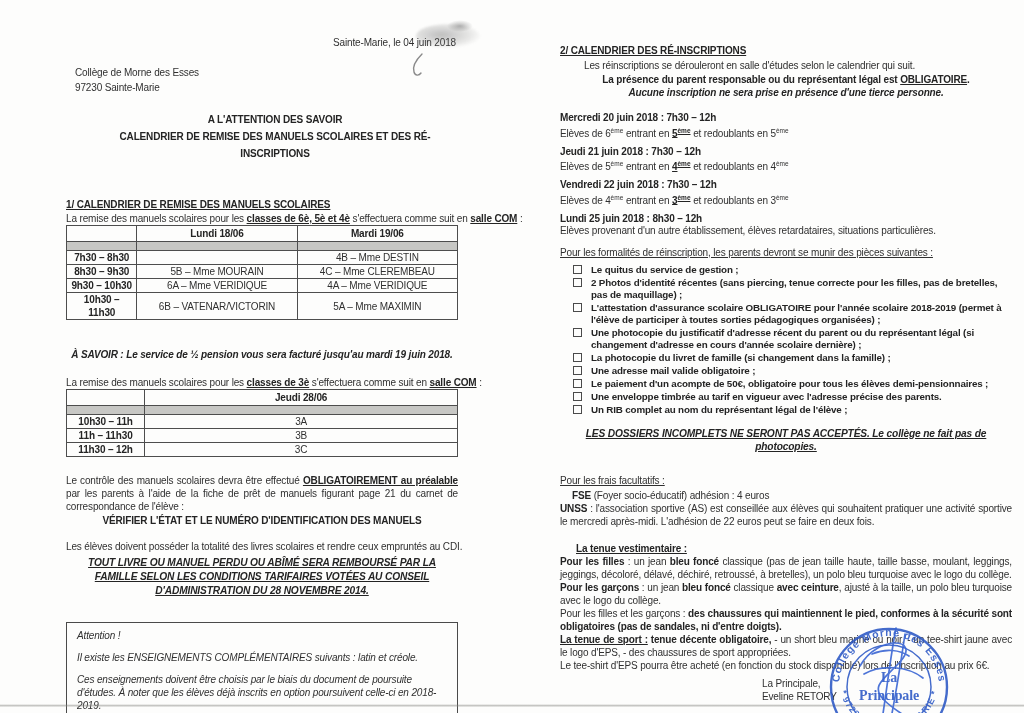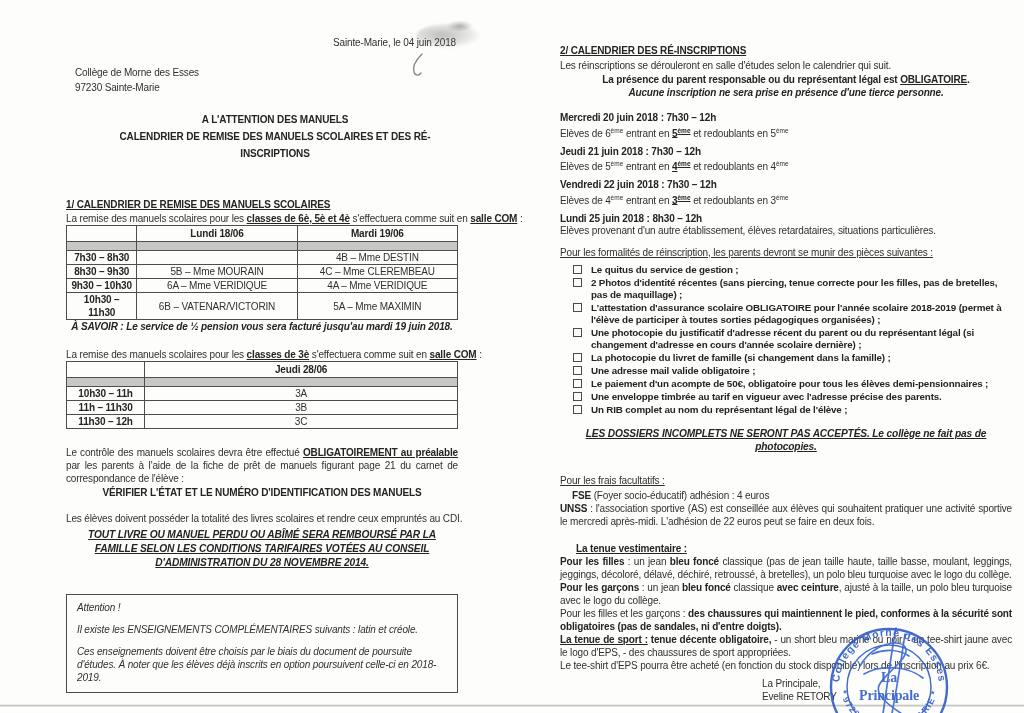--- a/index.html
+++ b/index.html
@@ -28,32 +28,32 @@
   .dateline{margin-top:36px;text-align:right;padding-right:2px;}
   .letterhead{margin-top:16px;margin-left:9px;line-height:15px;}
   .doc-title{margin-top:16px;text-align:center;padding-left:26px;font-weight:700;color:#242424;line-height:17px;}
   .sec-heading{margin-top:36px;font-weight:700;color:#242424;text-decoration:underline;}
   .intro{margin-top:1px;}
   table{border-collapse:collapse;width:100%;border:1.6px solid #474747;}
   th,td{border:1px solid #4d4d4d;font-size:10px;letter-spacing:-0.15px;padding:0 3px;text-align:center;height:13px;color:#303030;}
   thead th{height:15px;font-weight:700;color:#242424;}
   tr.gray td{background:#c7c7c4;height:8px;}
   td.time{font-weight:700;color:#242424;}
-  .savoir{margin-top:0;text-align:center;font-weight:700;font-style:italic;color:#242424;}
+  .savoir{margin-top:28px;text-align:center;font-weight:700;font-style:italic;color:#242424;}
   .intro2{margin-top:15px;}
   .control{margin-top:17px;}
   .verify{margin-top:1px;}
   .possess{margin-top:13px;}
   .refund{margin-top:3px;font-size:10.2px;line-height:14px;}
   .attention-box{margin-top:24px;border:1.2px solid #4a4a4a;padding:6px 10px 8px 10px;font-style:italic;width:370px;}
   .attention-box p{margin-top:0;}
   .attention-box p + p{margin-top:9px;}
 
   .sec2{margin-top:44px;}
-  .r-intro{margin-top:2px;}
+  .r-intro{margin-top:2px;margin-left:24px;}
   .presence{margin-top:1px;}
   .aucune{margin-top:0;}
   .dateblocks{margin-top:13px;}
   .date-block{margin-bottom:6px;}
   .date-title{font-weight:700;color:#242424;line-height:12.5px;}
   .date-line{line-height:12.5px;margin-bottom:2px;}
   .formalites{margin-top:8px;}
   .checklist{margin-top:5px;}
   .chk{display:flex;margin:0 0 1px 13px;line-height:12px;font-size:9.8px;}
   .chk .box{width:7px;height:7px;border:1.1px solid #4a4a4a;margin:1.5px 9px 0 0;flex:none;background:transparent;}
@@ -83,21 +83,21 @@
 
 <div class="page">
 
   <div class="col col-left">
     <p class="dateline">Sainte-Marie, le 04 juin 2018</p>
     <div class="letterhead">
         <p>Collège de Morne des Esses</p>
         <p>97230 Sainte-Marie</p>
       </div>
     <div class="doc-title">
-        <p>A L'ATTENTION DES MANUELS</p>
+        <p>A L'ATTENTION DES SAVOIR</p>
         <p>CALENDRIER DE REMISE DES MANUELS SCOLAIRES ET DES RÉ-INSCRIPTIONS</p>
       </div>
     <p class="sec-heading">1/ CALENDRIER DE REMISE DES MANUELS SCOLAIRES</p>
     <p class="intro nowrap"><span>La remise des manuels scolaires pour les </span><span class="fb fu">classes de 6è, 5è et 4è</span><span> s'effectuera comme suit en </span><span class="fb fu">salle COM</span><span> :</span></p>
     <table>
         <colgroup>
           <col style="width: 18%;">
           <col style="width: 41%;">
           <col style="width: 41%;">
         </colgroup>

